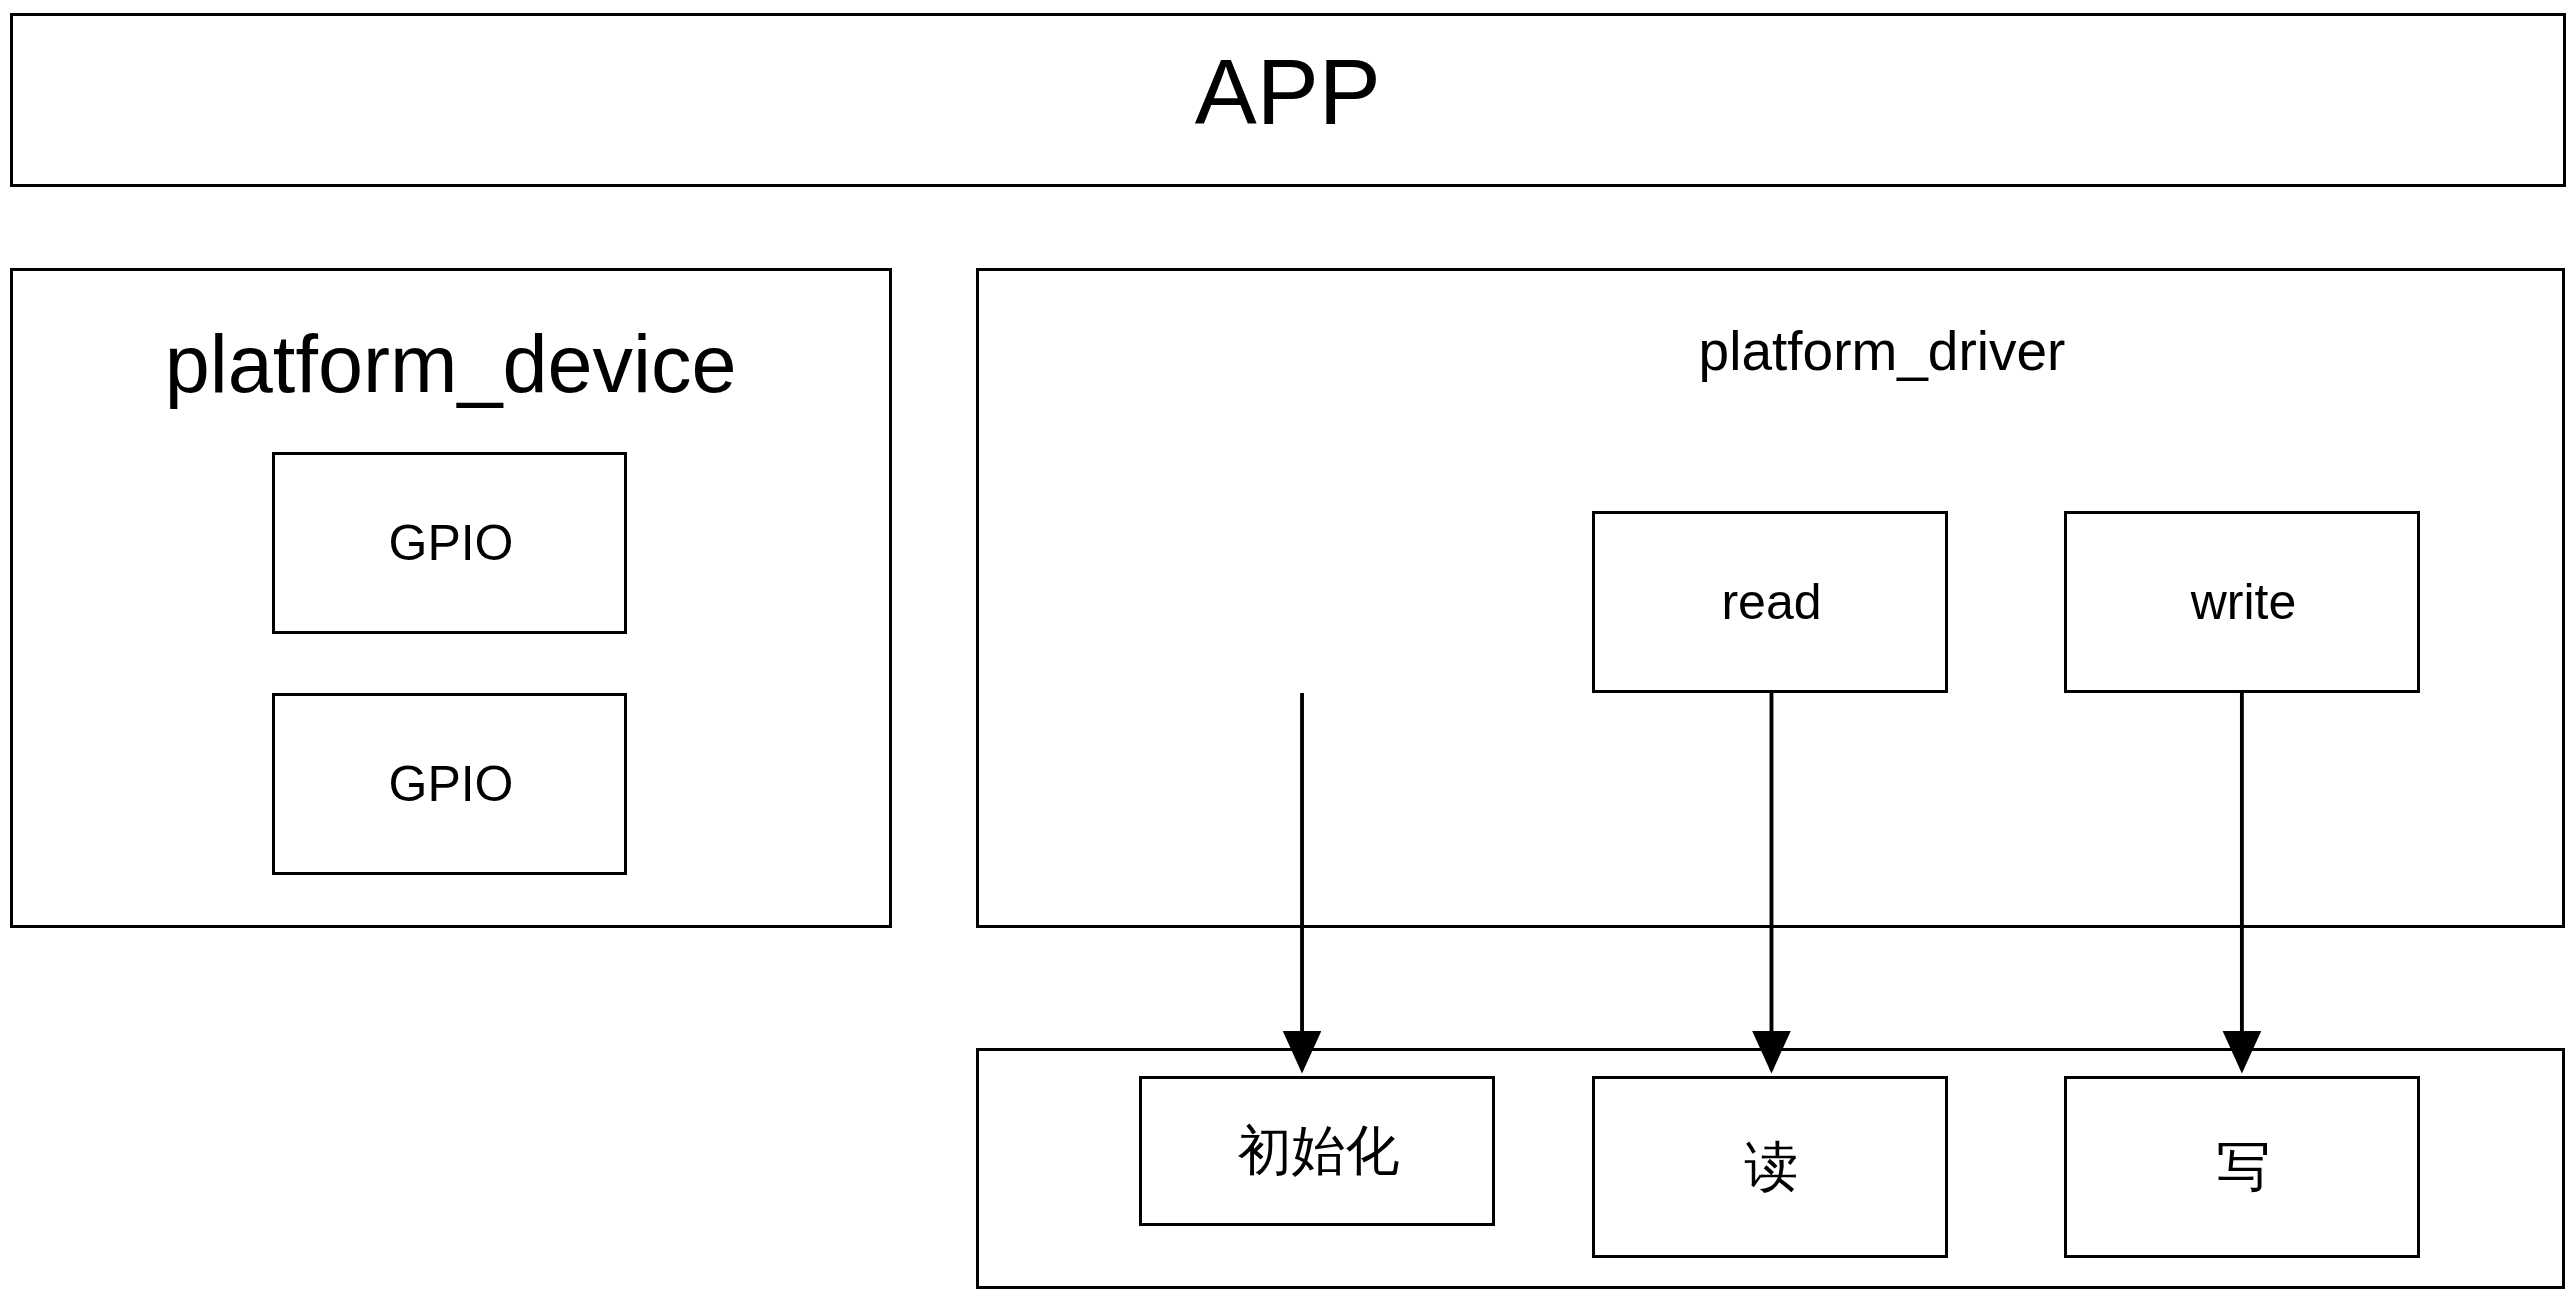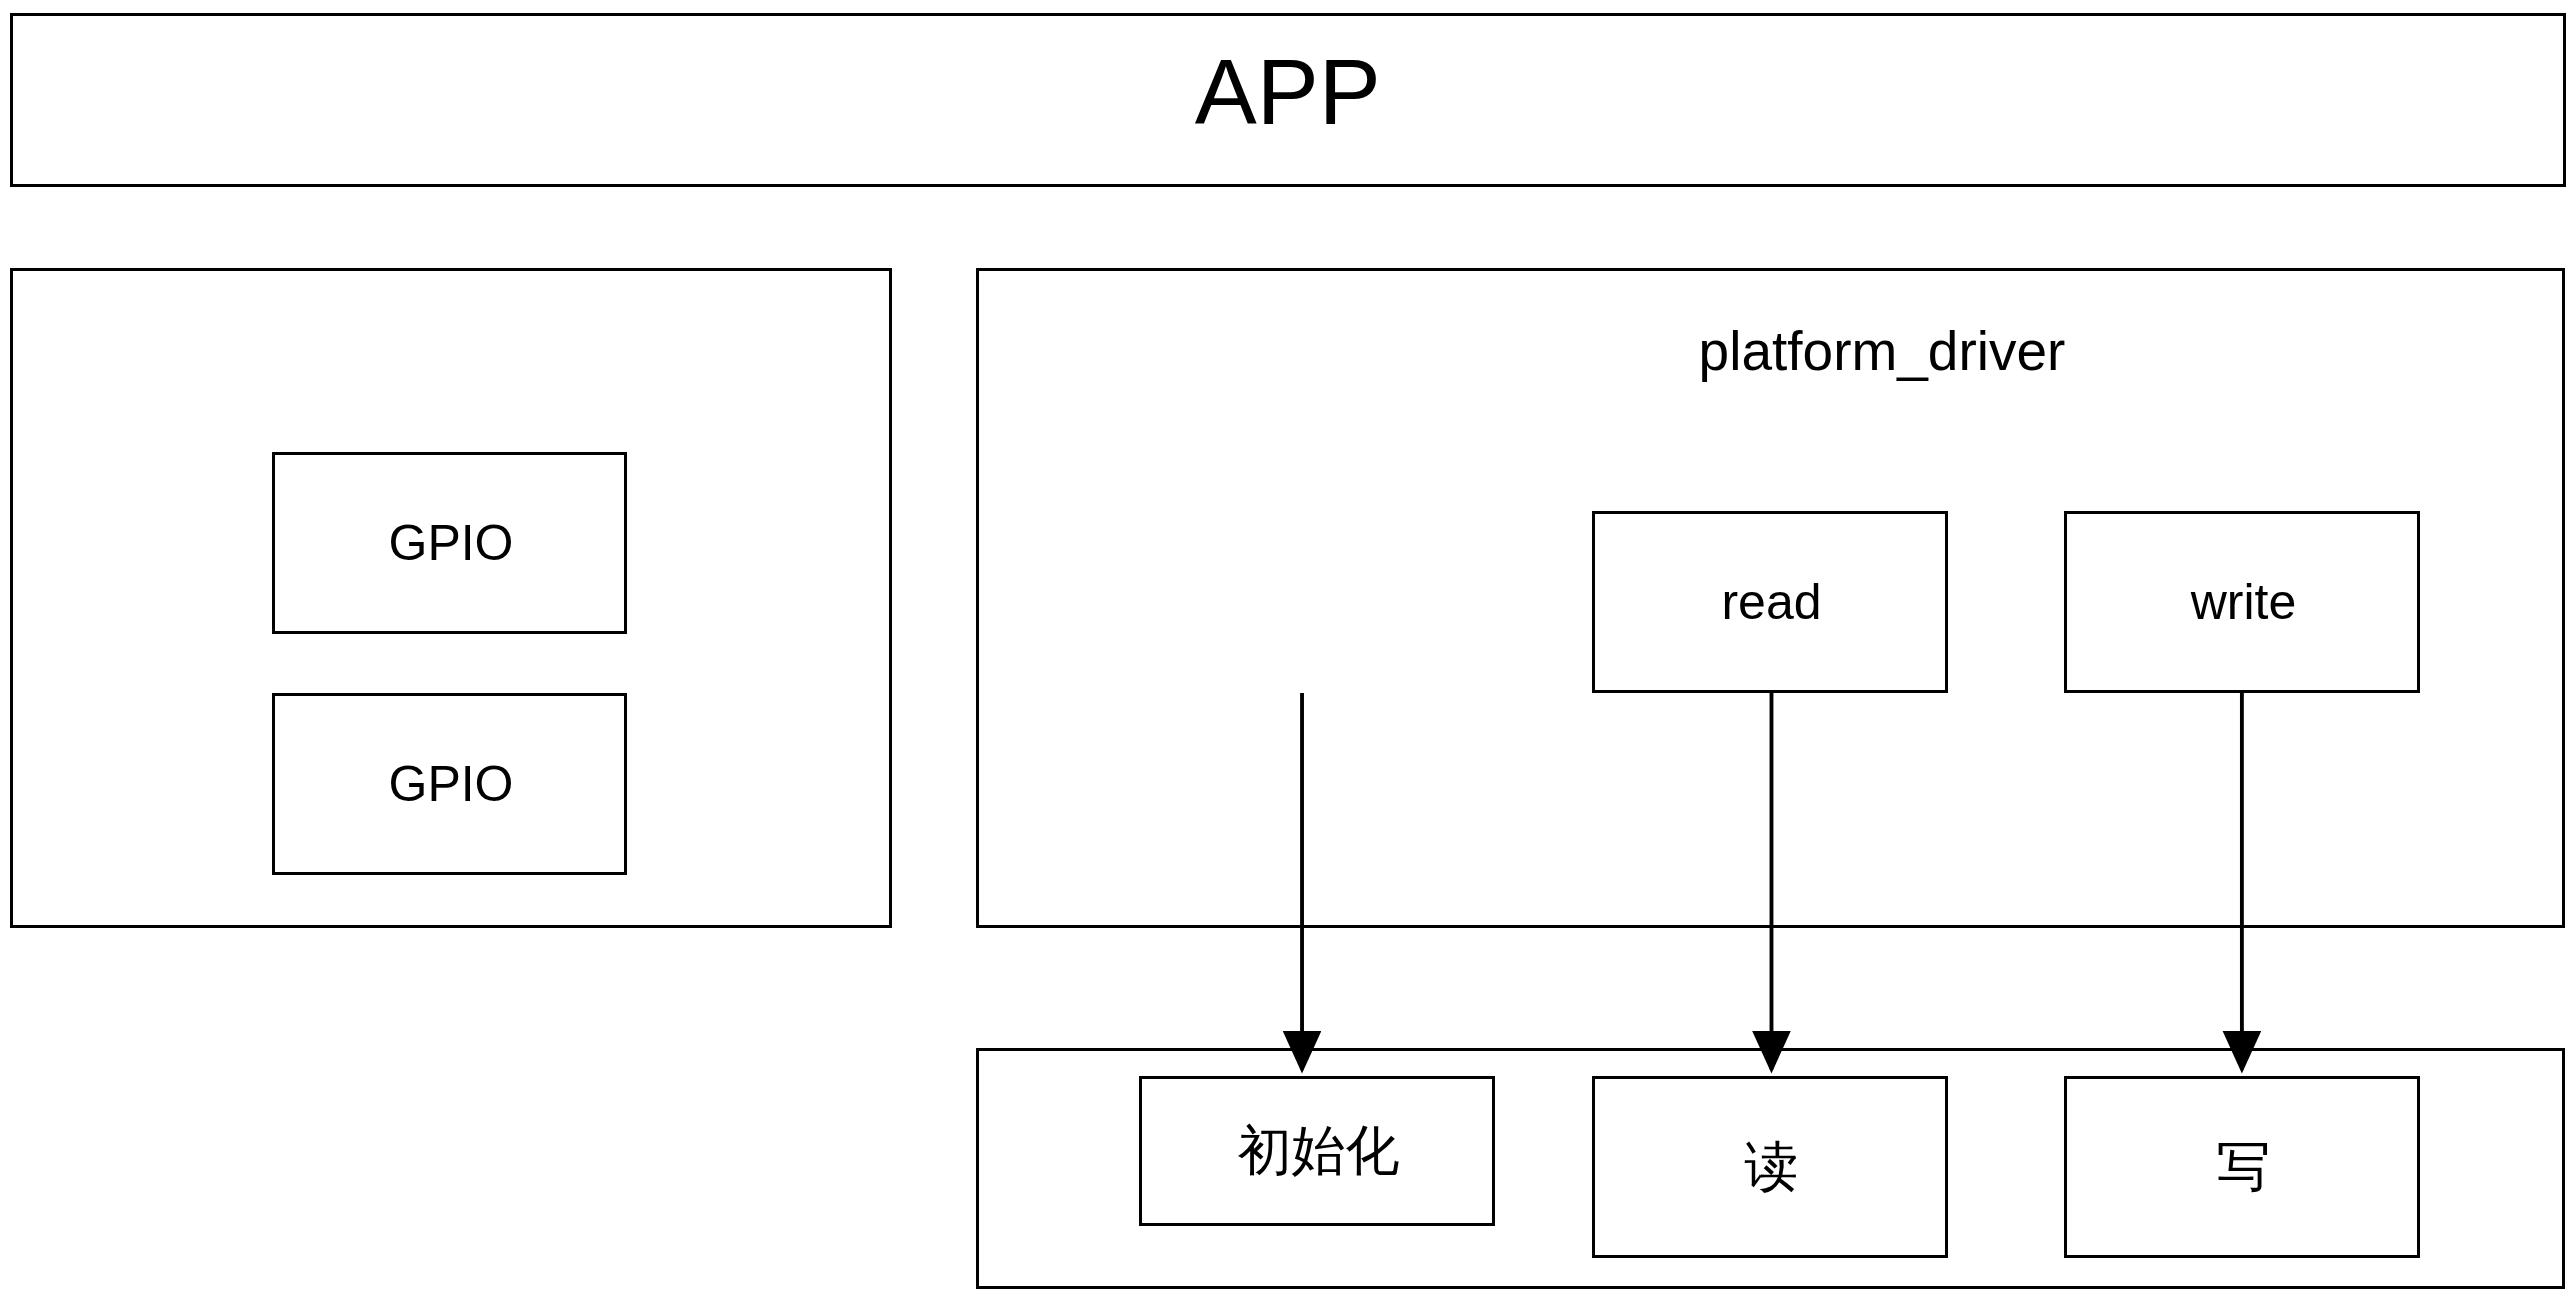--- a/index.html
+++ b/index.html
@@ -94,20 +94,21 @@
 </style>
 </head>
 <body>
 
 <div id="canvas">
 
   <div class="box" id="app-box"></div>
   <div class="title" id="app-title">APP</div>
 
   <div class="box" id="platform-device-box"></div>
+  <div class="title" id="platform-device-title">platform_device</div>
 
   <div class="box" id="gpio-box-1">
     <div class="label-center gpio-label">GPIO</div>
   </div>
 
   <div class="box" id="gpio-box-2">
     <div class="label-center gpio-label">GPIO</div>
   </div>
 
   <div class="box" id="platform-driver-box"></div>

